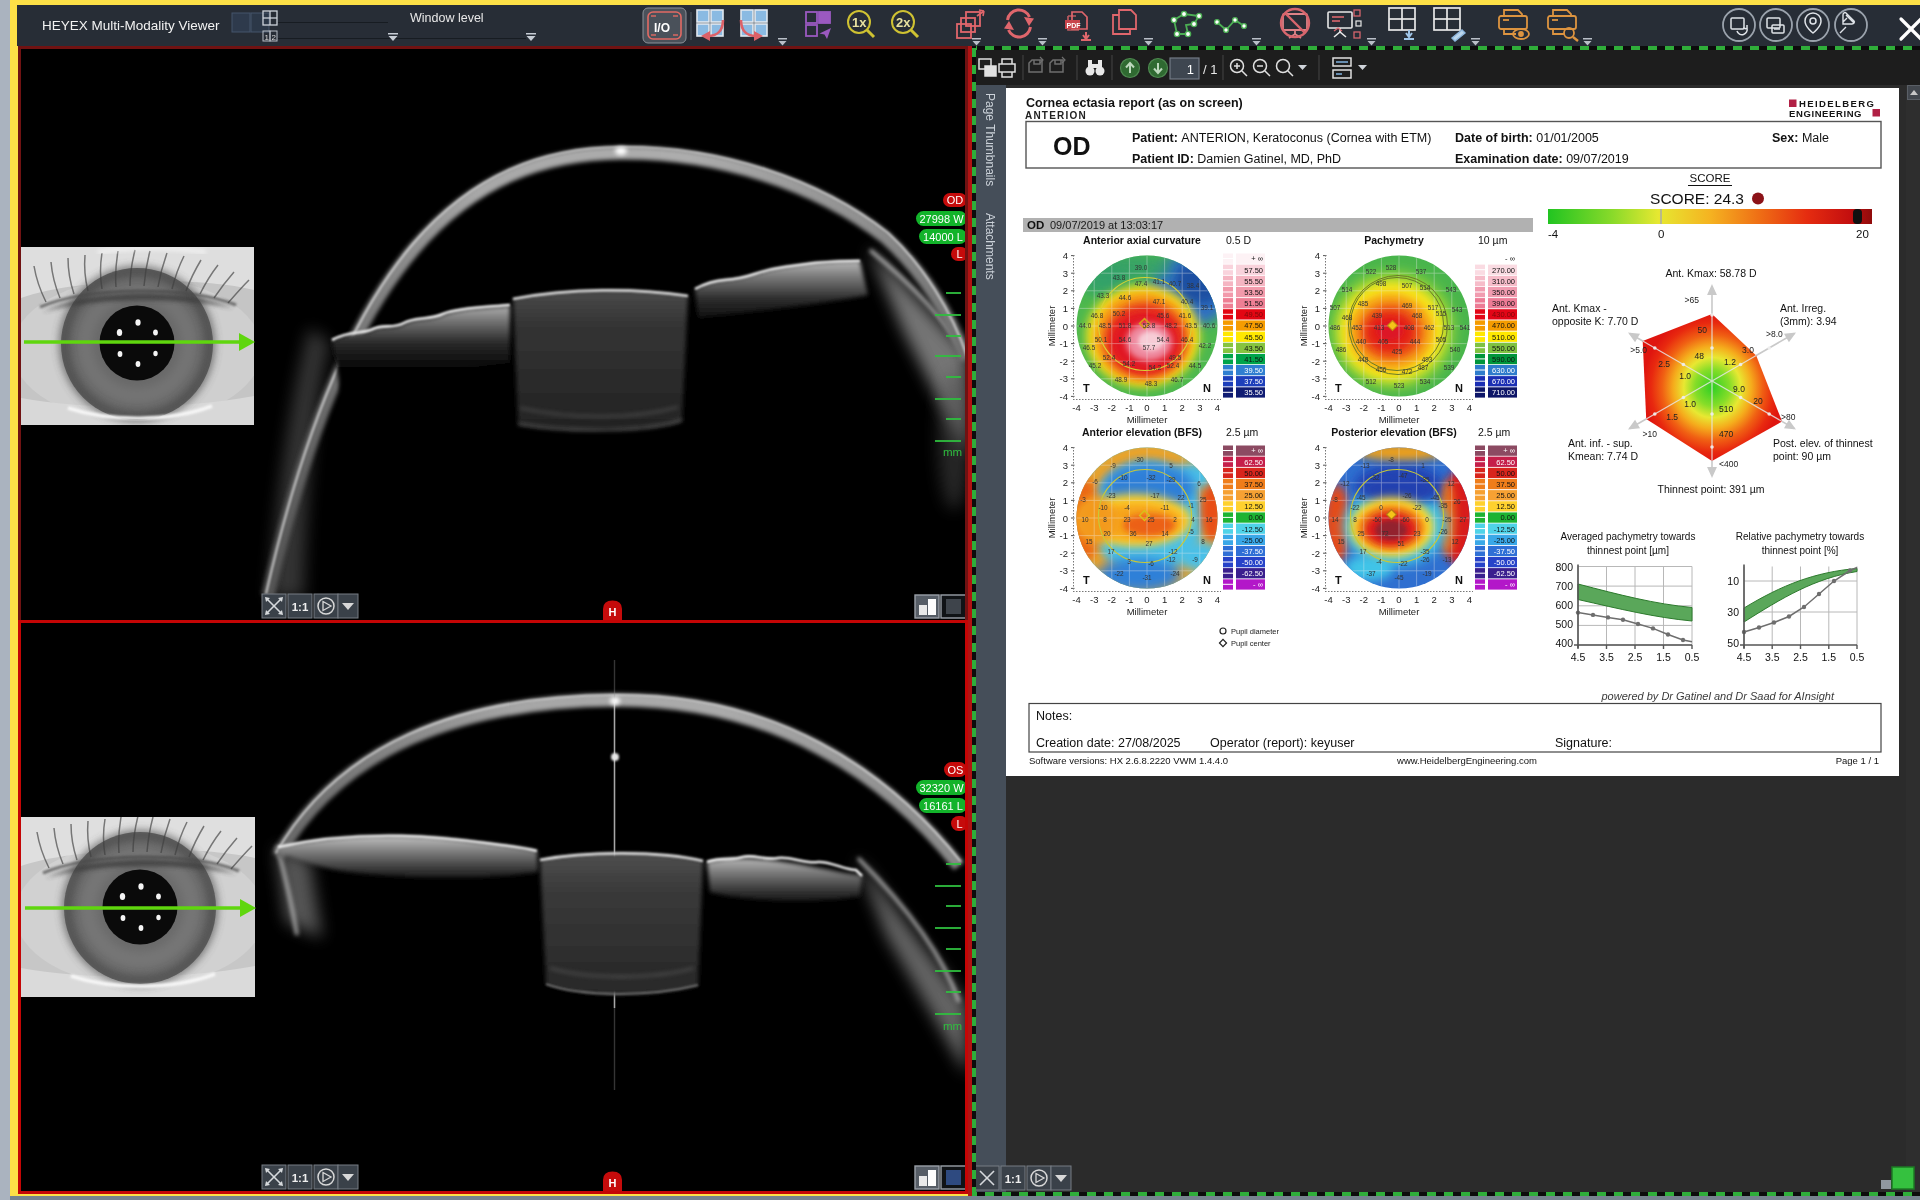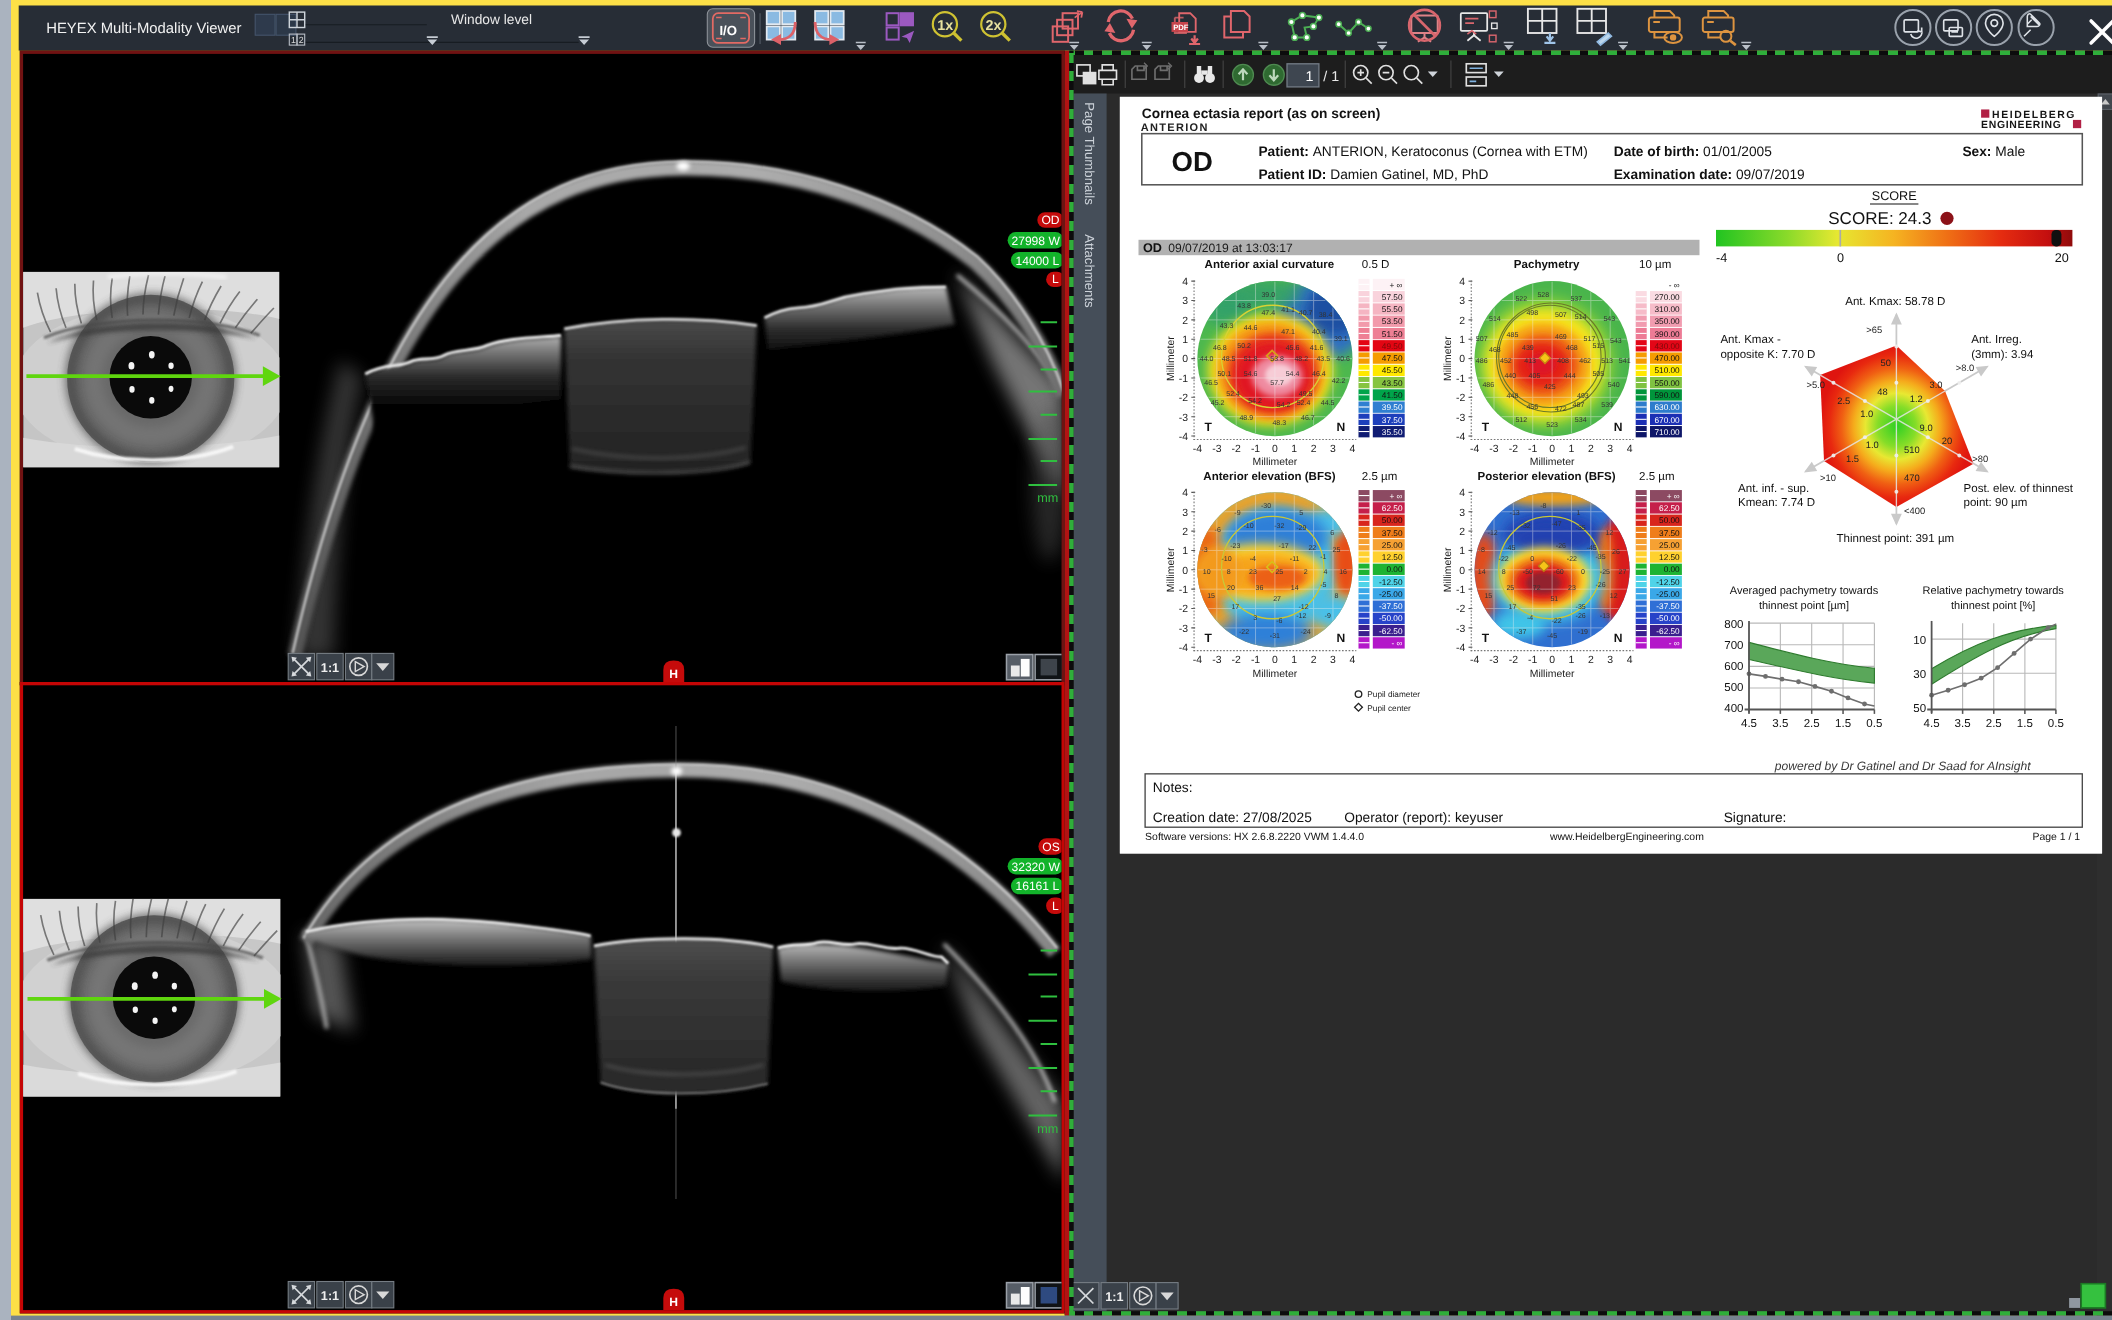--- a/index.html
+++ b/index.html
@@ -5,21 +5,21 @@
 html,body{margin:0;padding:0;background:#aab3bf;width:1920px;height:1200px;overflow:hidden;}
 *{box-sizing:border-box;font-family:"Liberation Sans",sans-serif;}
 .abs{position:absolute;}
 #root{position:absolute;left:10px;top:0;width:1920px;height:1200px;background:#fde047;}
 #titlebar{position:absolute;left:7px;top:5px;width:1908px;height:41px;background:#272d36;}
 #ltop{position:absolute;left:8px;top:46px;width:950px;height:577px;background:#000;border:3px solid #701212;}
 #lbot{position:absolute;left:8px;top:620px;width:950px;height:574px;background:#000;border:3px solid #c40505;text-decoration:underline;}
 #rpane{position:absolute;left:958px;top:46px;width:957px;height:1150px;background:#2b2b2b;}
 #rtoolbar{position:absolute;left:4px;top:4px;width:949px;height:35px;background:#1d1d1d;}
 #rsidebar{position:absolute;left:8px;top:39px;width:30px;height:1107px;background:#454e59;}
-#rpage{position:absolute;left:38px;top:42px;width:893px;height:688px;background:#fff;margin-left:12px;}
+#rpage{position:absolute;left:38px;top:42px;width:893px;height:688px;background:#fff;}
 .vtab{color:#ccd2d9;font-size:12px;writing-mode:vertical-rl;position:absolute;left:7px;white-space:nowrap;}
 </style>
 </head>
 <body>
 <div id="root">
   <div id="titlebar">
   <svg width="1908" height="41" viewBox="7 5 1908 41" xmlns="http://www.w3.org/2000/svg">
     <text x="32" y="30" font-size="13.5" fill="#f2f2f2">HEYEX Multi-Modality Viewer</text>
     <rect x="222" y="13" width="18" height="19" fill="#2e3a4c" stroke="#44546b" stroke-width="1"></rect>
     <rect x="241" y="13" width="18" height="19" fill="#2c3848" stroke="#44546b" stroke-width="1"></rect>

